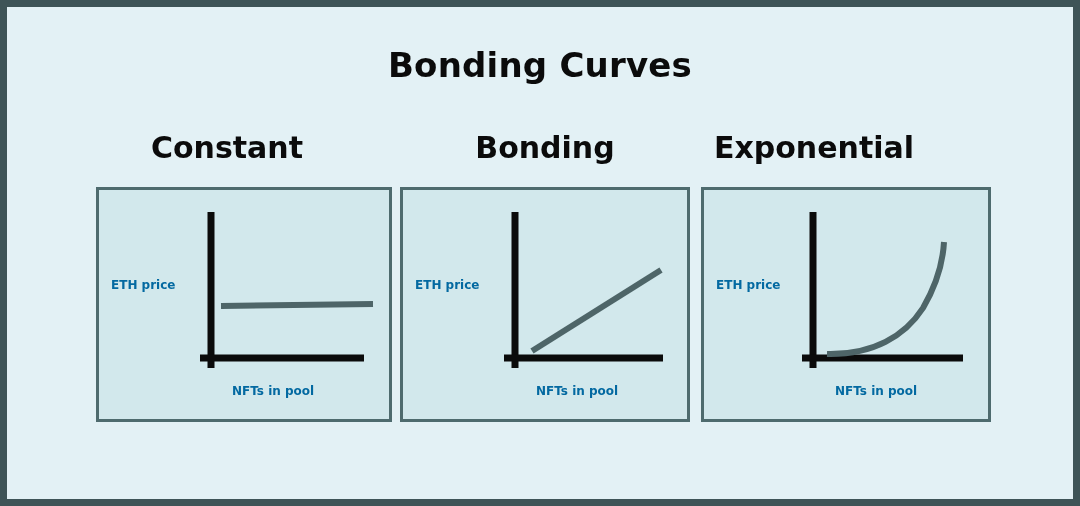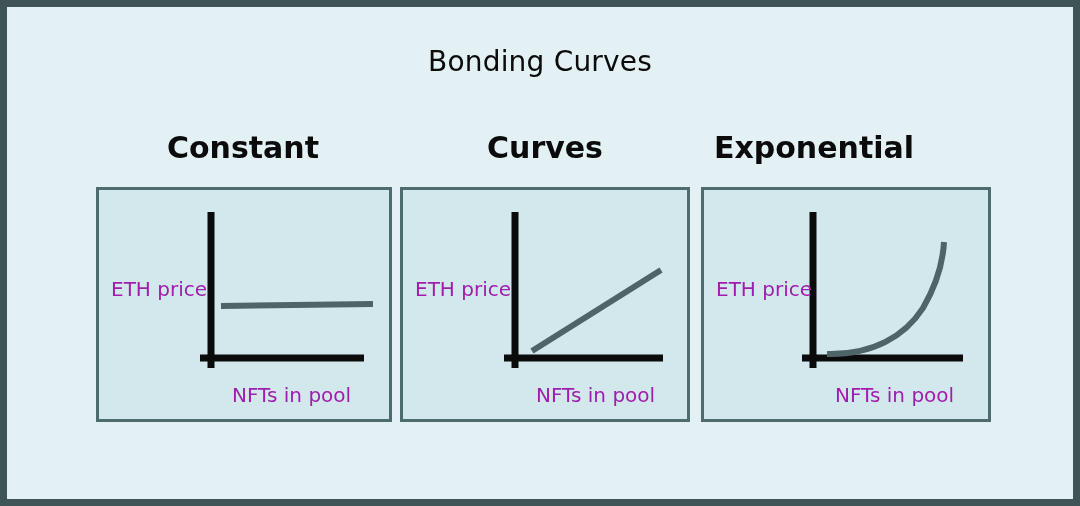--- a/index.html
+++ b/index.html
@@ -21,22 +21,22 @@
     height: 492px;
     background: #e3f1f5;
     box-sizing: border-box;
   }
   #fig-title {
     position: absolute;
     left: 0;
     top: 41px;
     width: 1066px;
     text-align: center;
-    font-size: 28px;
-    font-weight: normal;
+    font-size: 34px;
+    font-weight: bold;
     color: #0b0b0b;
     letter-spacing: 0.2px;
     line-height: 1;
   }
   .panel-group {
     position: absolute;
     top: 0;
     left: 0;
   }
   .panel-heading {
@@ -56,59 +56,59 @@
     border: 3px solid #4e6b6e;
     box-sizing: border-box;
   }
   .plot-svg {
     position: absolute;
     left: 0;
     top: 0;
   }
   .axis-label {
     position: absolute;
-    font-size: 20px;
-    font-weight: normal;
-    color: #a21caf;
+    font-size: 12px;
+    font-weight: bold;
+    color: #0369a1;
     white-space: nowrap;
     line-height: 1;
   }
   .y-axis-label { }
   .x-axis-label { }
 </style>
 </head>
 <body style="background: rgb(62, 84, 87);">
 
 <div id="figure" style="background: rgb(227, 241, 245);">
 
   <div id="fig-title">Bonding Curves</div>
 
   <div class="panel-group">
-    <div class="panel-heading" style="left:88px; width:296px;">Constant</div>
+    <div class="panel-heading" style="left:72px; width:296px;">Constant</div>
 
     <div class="panel-box" style="left: 89px; width: 296px; background: rgb(210, 232, 236); border-color: rgb(78, 107, 110);">
       <svg class="plot-svg" width="290" height="229" viewBox="0 0 290 229">
 
         <line x1="112" y1="22" x2="112" y2="178" stroke="#0b0b0b" stroke-width="7"></line>
 
         <line x1="101" y1="168" x2="265" y2="168" stroke="#0b0b0b" stroke-width="7"></line>
 
         <g transform="translate(112,22)">
           <path d="M 10 94 L 162 92" fill="none" stroke="#4e6568" stroke-width="6" stroke-linecap="butt"></path>
         </g>
       </svg>
 
       <div class="axis-label y-axis-label" style="left:12px; top:89px;">ETH price</div>
 
       <div class="axis-label x-axis-label" style="left:133px; top:195px;">NFTs in pool</div>
     </div>
   </div>
 
   <div class="panel-group">
-    <div class="panel-heading" style="left:393px; width:290px;">Curves</div>
+    <div class="panel-heading" style="left:393px; width:290px;">Bonding</div>
 
     <div class="panel-box" style="left: 393px; width: 290px; background: rgb(210, 232, 236); border-color: rgb(78, 107, 110);">
       <svg class="plot-svg" width="284" height="229" viewBox="0 0 284 229">
         <line x1="112" y1="22" x2="112" y2="178" stroke="#0b0b0b" stroke-width="7"></line>
         <line x1="101" y1="168" x2="260" y2="168" stroke="#0b0b0b" stroke-width="7"></line>
         <g transform="translate(112,22)">
           <path d="M 17 139 L 146 58" fill="none" stroke="#4e6568" stroke-width="6" stroke-linecap="butt"></path>
         </g>
       </svg>
 

